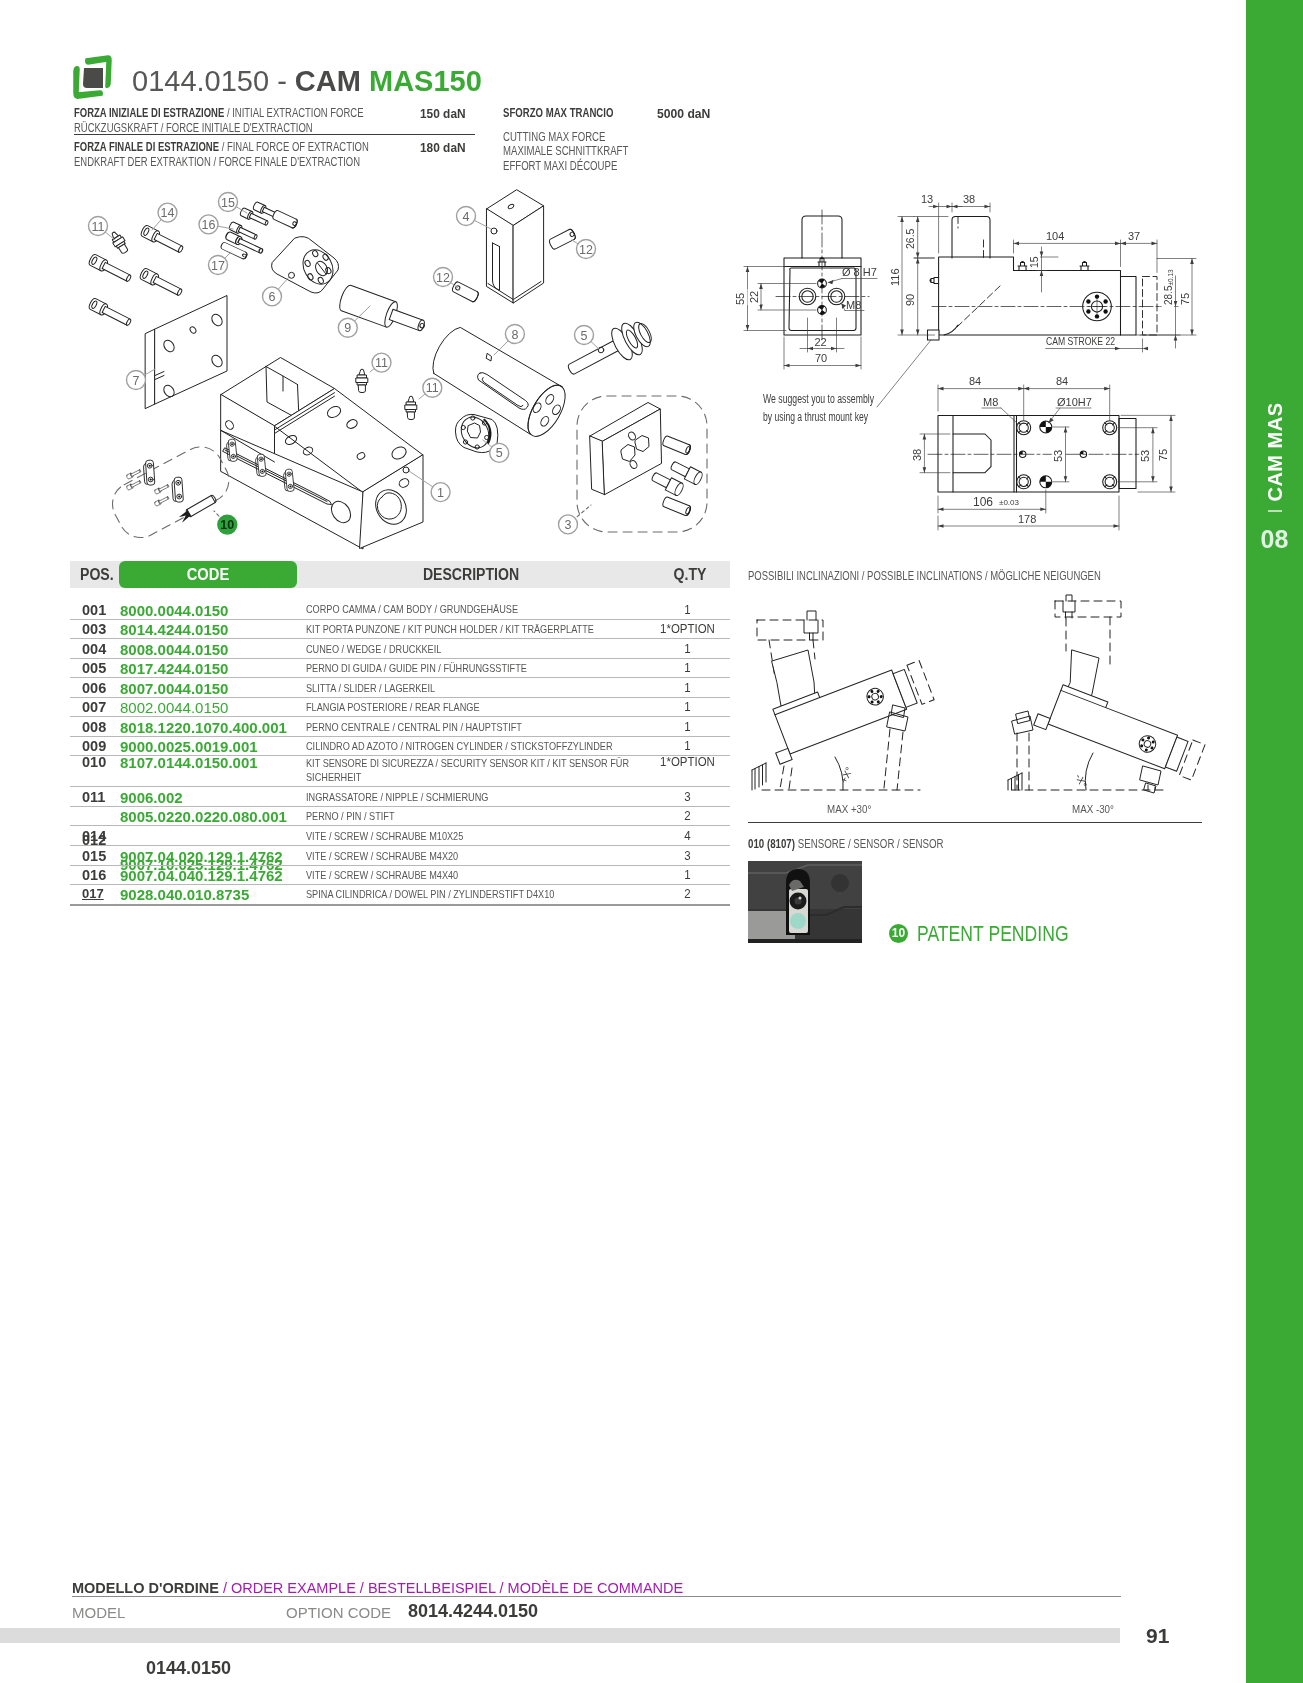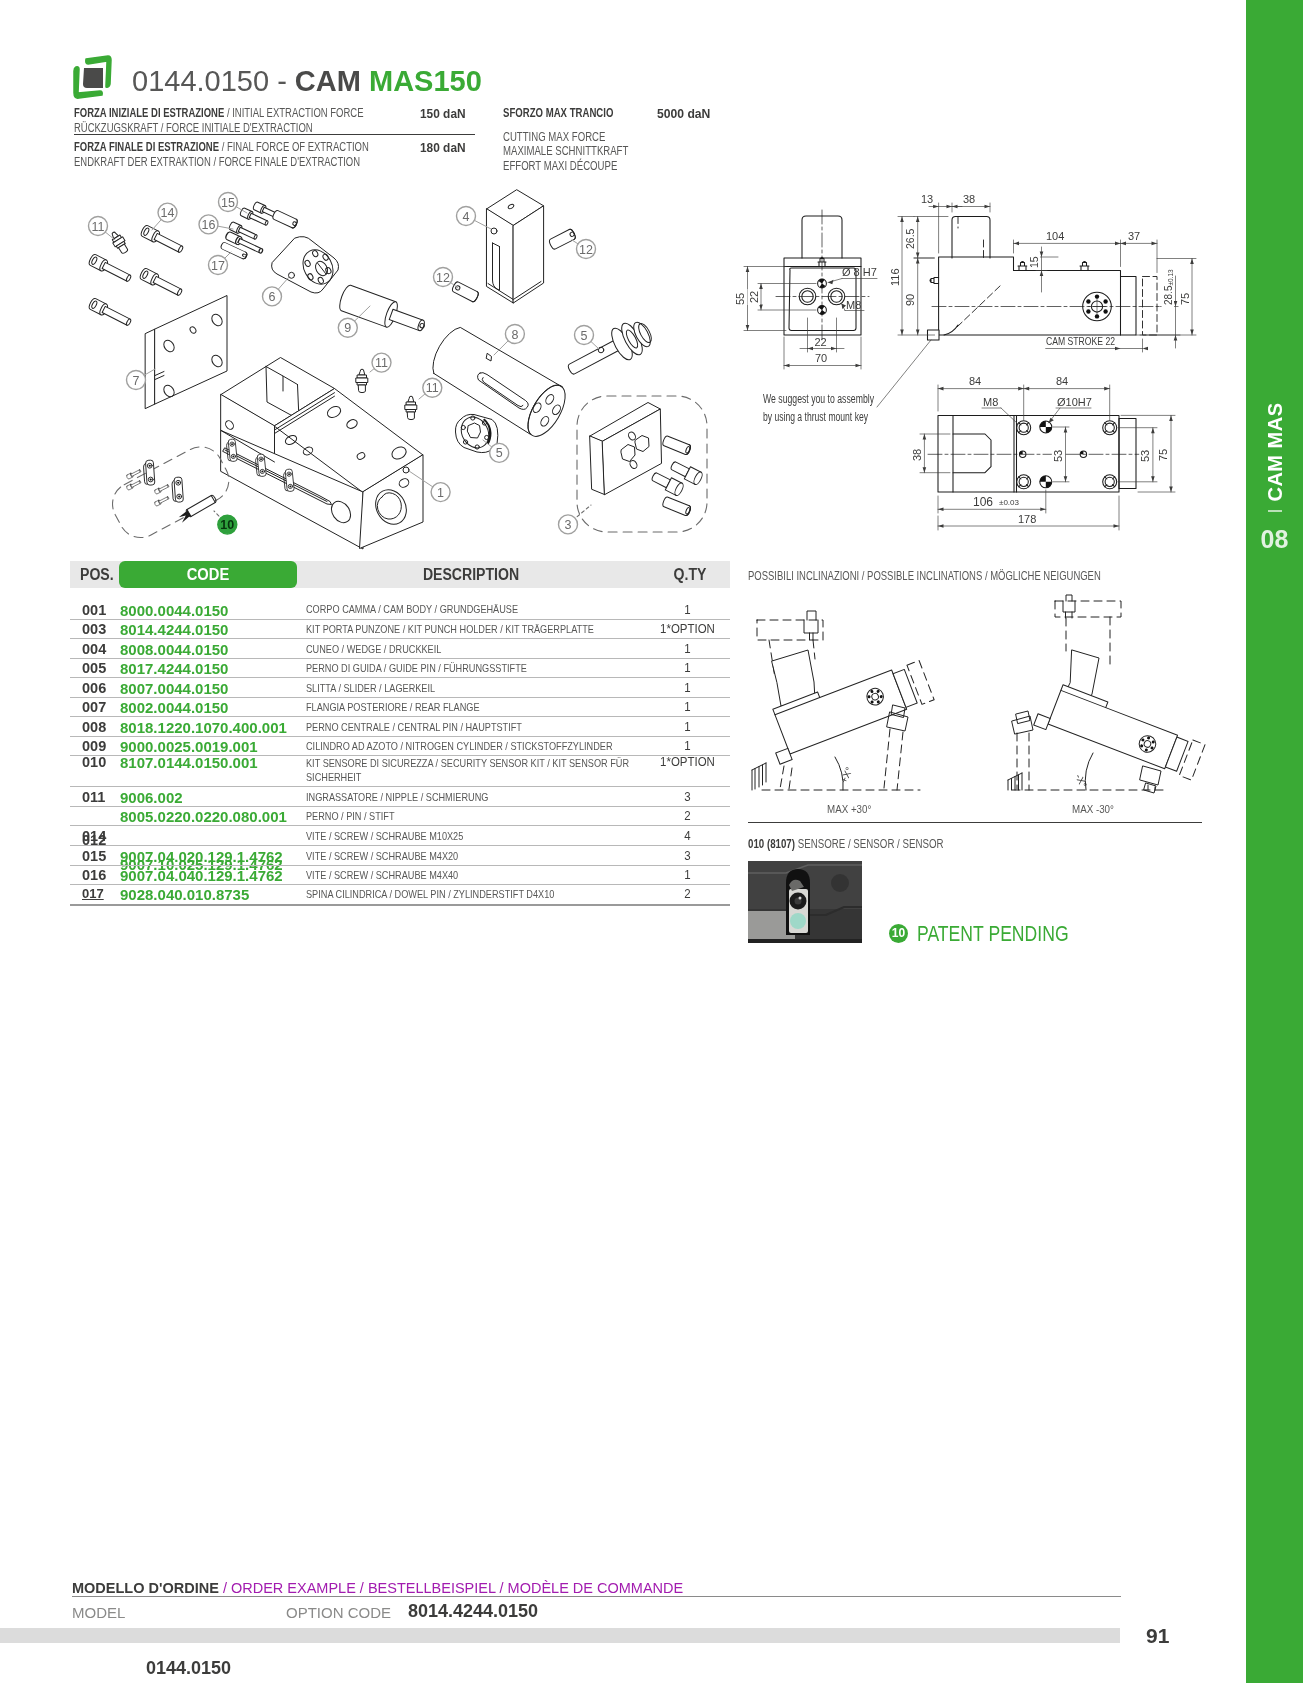--- a/index.html
+++ b/index.html
@@ -823,21 +823,21 @@
 <div class="abs g" style="left:120px;top:660px;font-size:15px;font-weight:bold;">8017.4244.0150</div>
 <div class="abs md" style="left:306px;top:661px;font-size:11.6px;transform:scaleX(0.79);transform-origin:0 0;white-space:nowrap;">PERNO DI GUIDA / GUIDE PIN / FÜHRUNGSSTIFTE</div>
 <div class="abs dk" style="left:630px;top:660px;width:115px;text-align:center;font-size:13.5px;transform:scaleX(0.85);">1</div>
 
 <div class="abs dk" style="left:82px;top:680px;font-size:14.5px;font-weight:bold;">006</div>
 <div class="abs g" style="left:120px;top:680px;font-size:15px;font-weight:bold;text-align:right;">8007.0044.0150</div>
 <div class="abs md" style="left:306px;top:681px;font-size:11.6px;transform:scaleX(0.79);transform-origin:0 0;white-space:nowrap;">SLITTA / SLIDER / LAGERKEIL</div>
 <div class="abs dk" style="left:630px;top:680px;width:115px;text-align:center;font-size:13.5px;transform:scaleX(0.85);">1</div>
 
 <div class="abs dk" style="left:82px;top:699px;font-size:14.5px;font-weight:bold;">007</div>
-<div class="abs g" style="left:120px;top:699px;font-size:15px;font-weight:bold;">8002.0044.0150</div>
+<div class="abs g" style="left:120px;top:699px;font-size:15px;font-weight:normal;">8002.0044.0150</div>
 <div class="abs md" style="left:306px;top:700px;font-size:11.6px;transform:scaleX(0.79);transform-origin:0 0;white-space:nowrap;">FLANGIA POSTERIORE / REAR FLANGE</div>
 <div class="abs dk" style="left:630px;top:699px;width:115px;text-align:center;font-size:13.5px;transform:scaleX(0.85);">1</div>
 
 <div class="abs dk" style="left:82px;top:719px;font-size:14.5px;font-weight:bold;">008</div>
 <div class="abs g" style="left:120px;top:719px;font-size:15px;font-weight:bold;">8018.1220.1070.400.001</div>
 <div class="abs md" style="left:306px;top:720px;font-size:11.6px;transform:scaleX(0.79);transform-origin:0 0;white-space:nowrap;">PERNO CENTRALE / CENTRAL PIN / HAUPTSTIFT</div>
 <div class="abs dk" style="left:630px;top:719px;width:115px;text-align:center;font-size:13.5px;transform:scaleX(0.85);">1</div>
 
 <div class="abs dk" style="left:82px;top:738px;font-size:14.5px;font-weight:bold;">009</div>
 <div class="abs g" style="left:120px;top:738px;font-size:15px;font-weight:bold;">9000.0025.0019.001</div>

